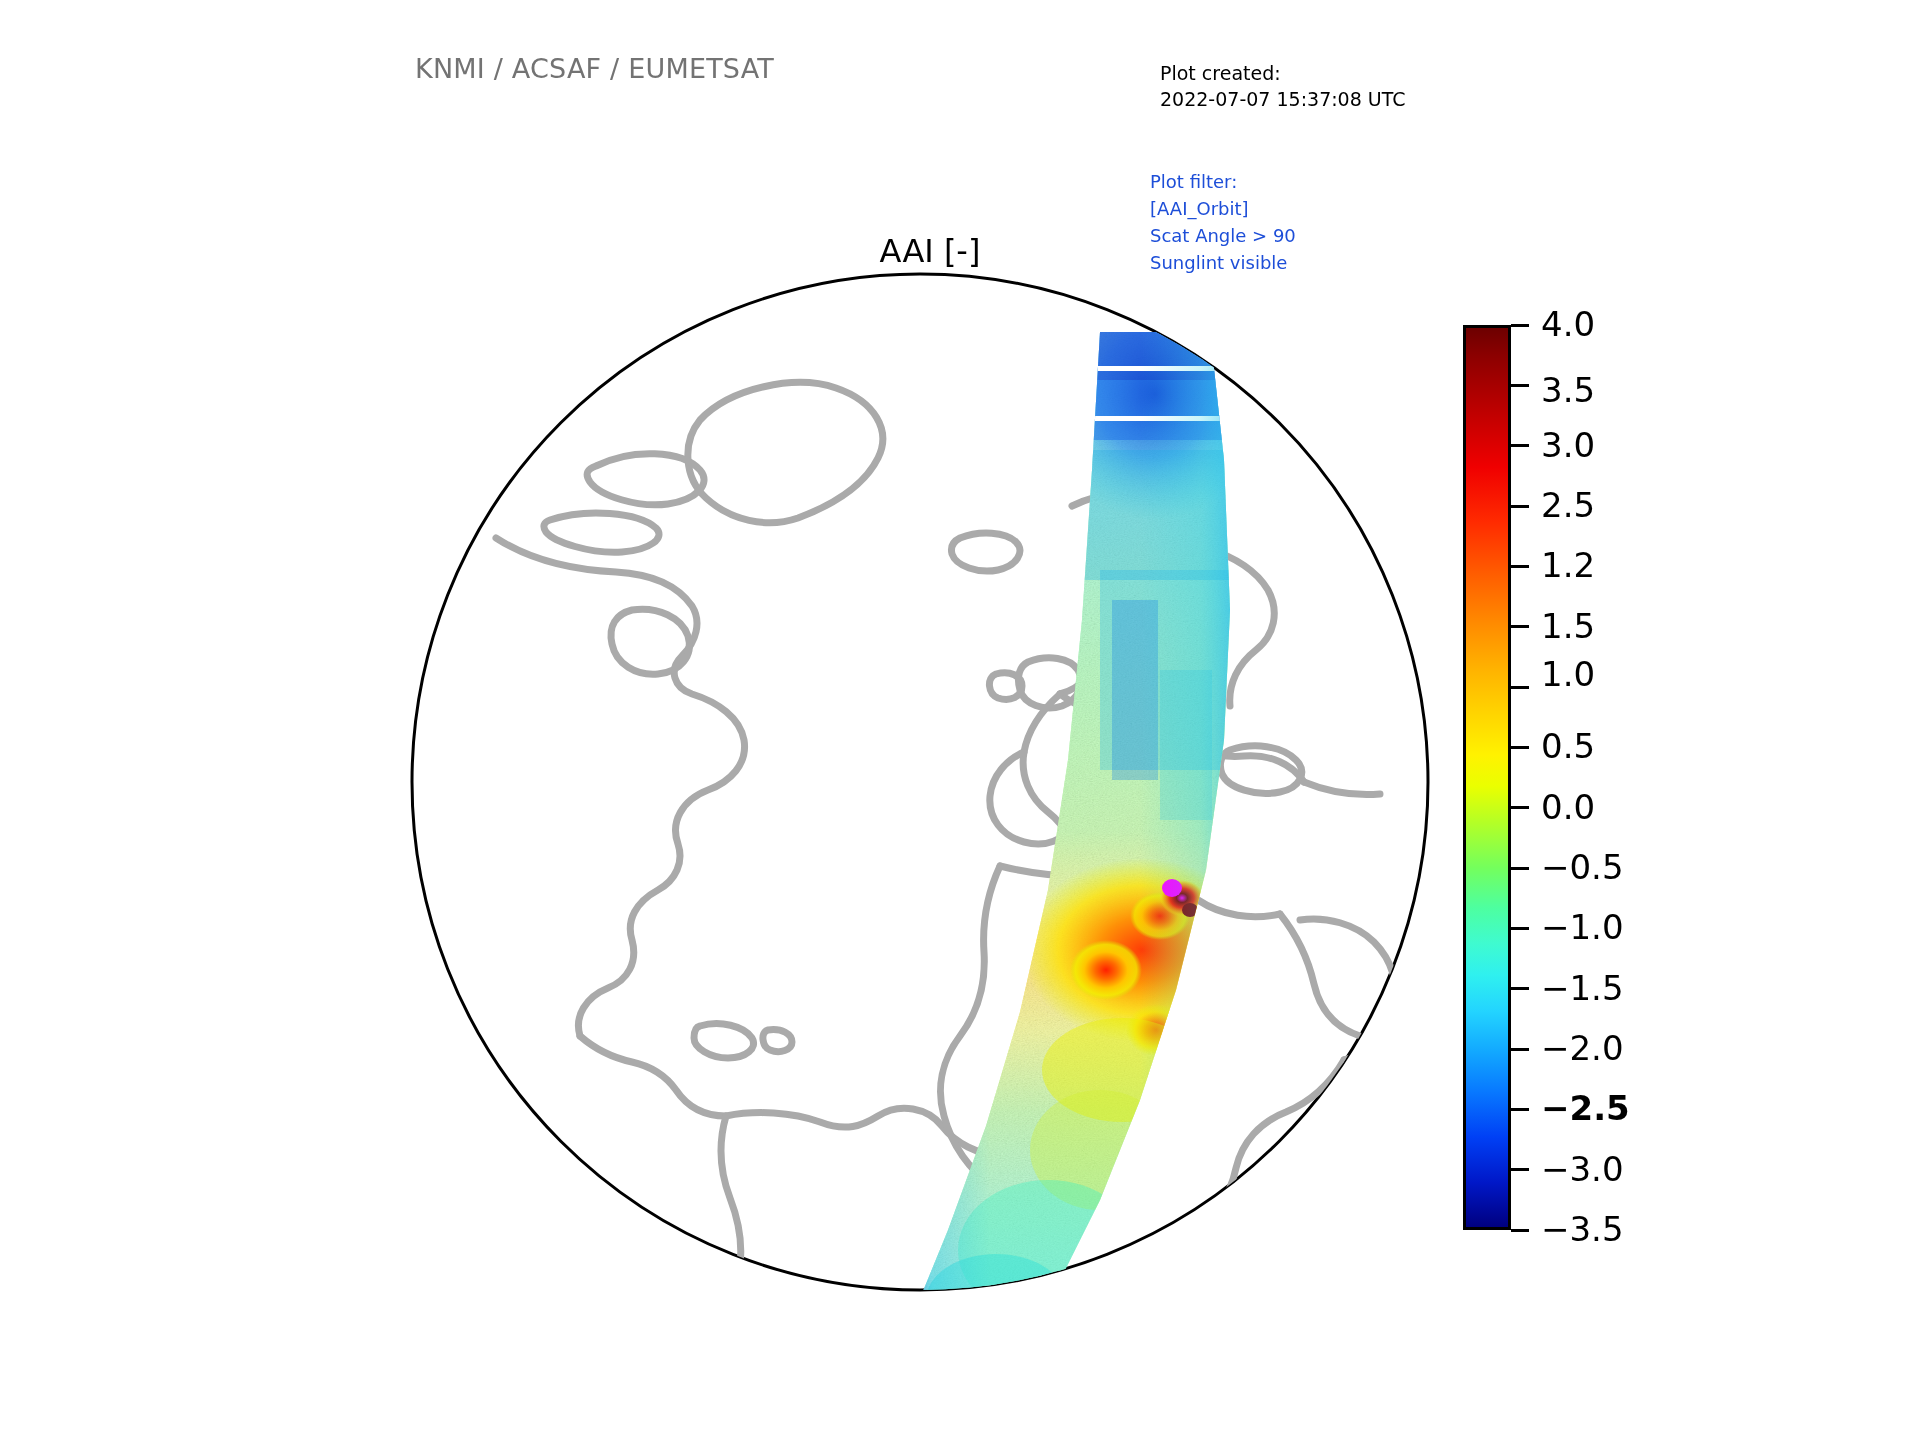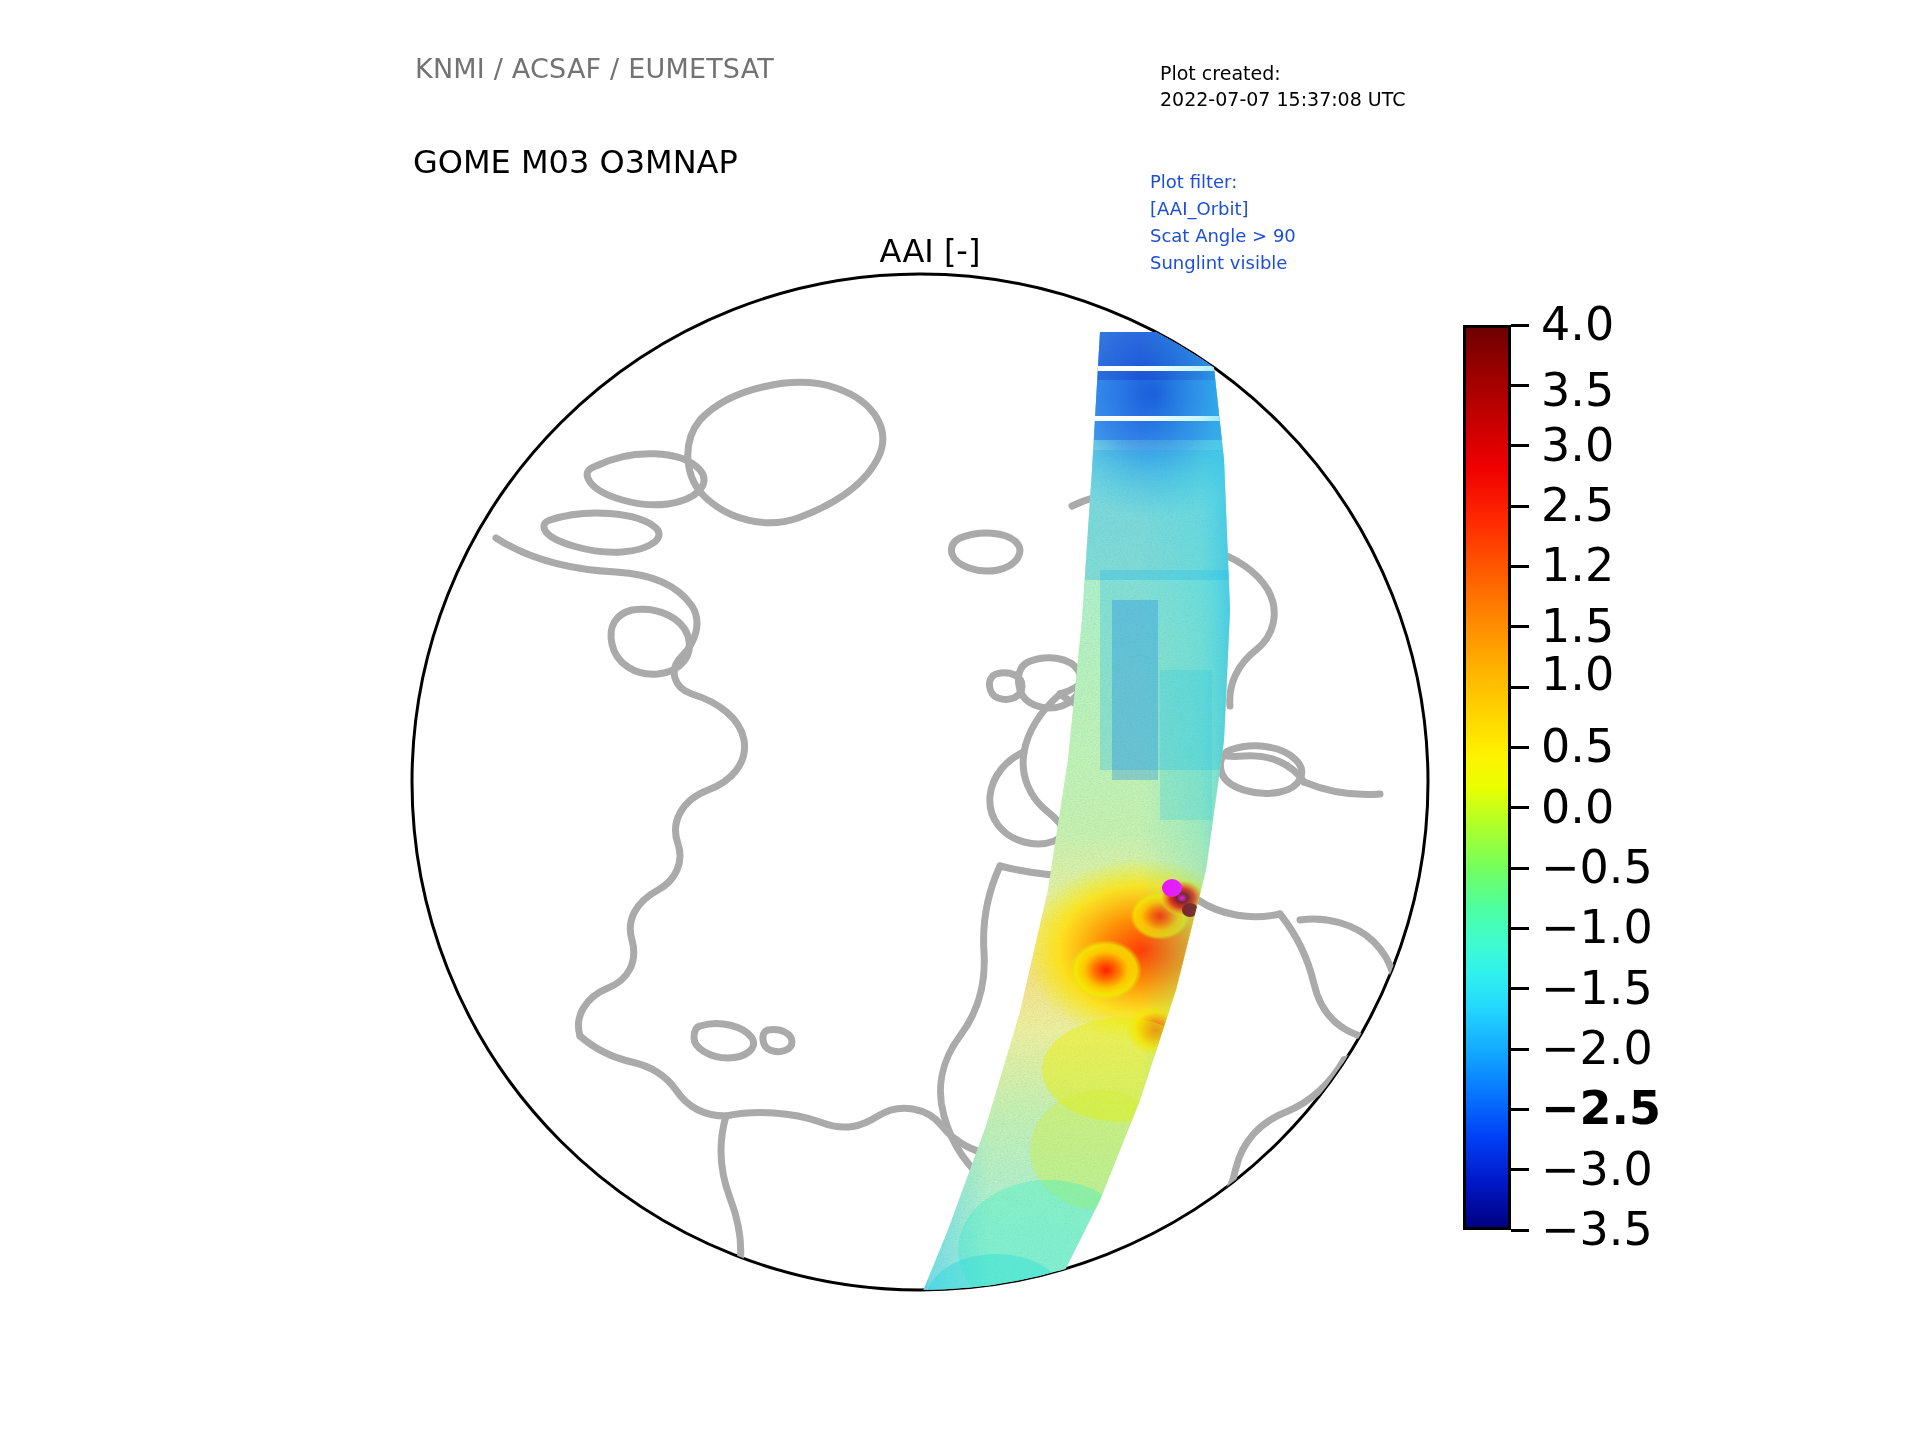--- a/index.html
+++ b/index.html
@@ -47,34 +47,33 @@
               #23d4ff 76.0%,
               #12a8ff 80.5%,
               #0878ff 85.0%,
               #0040f5 90.0%,
               #0018c8 95.0%,
               #000080 100%);}
   .cb-arrow{position:absolute;left:8px;width:48px;height:0;}
   #cbar-arrow-top{top:40px;}
   #cbar-arrow-bottom{top:945px;}
   .cb-tick{position:absolute;left:56px;width:18px;height:3px;background:#000;}
-  .cb-label{position:absolute;left:86px;font-size:46px;line-height:34px;color:#000;white-space:nowrap;text-align:center;}
+  .cb-label{position:absolute;left:86px;font-size:34px;line-height:34px;color:#000;white-space:nowrap;text-align:center;}
 </style>
 </head>
 <body>
 
 <div class="abs" id="org-title">KNMI / ACSAF / EUMETSAT</div>
 
 <div class="abs" id="created-block">
   <div>Plot created:</div>
   <div>2022-07-07 15:37:08 UTC</div>
 </div>
 
 <div class="abs" id="dataset-block">
-  <div>GOME M03 O3MNAP</div>
 </div>
 
 <div class="abs" id="quantity-title">AAI [-]</div>
 
 <div class="abs" id="filter-block">
   <div>Plot filter:</div>
   <div>[AAI_Orbit]</div>
   <div>Scat Angle &gt; 90</div>
   <div>Sunglint visible</div>
 </div>

